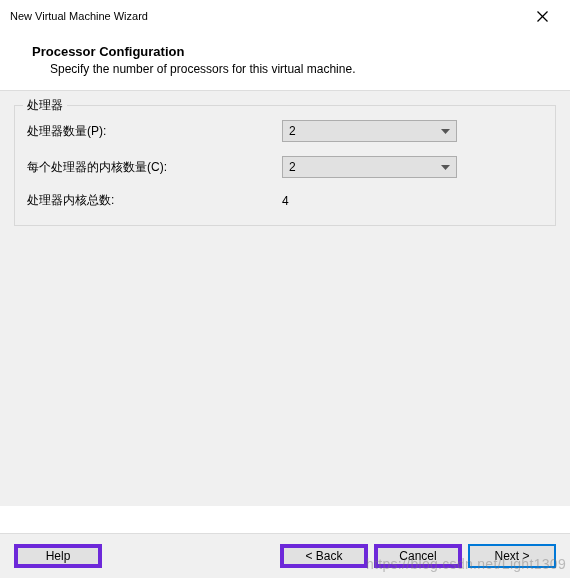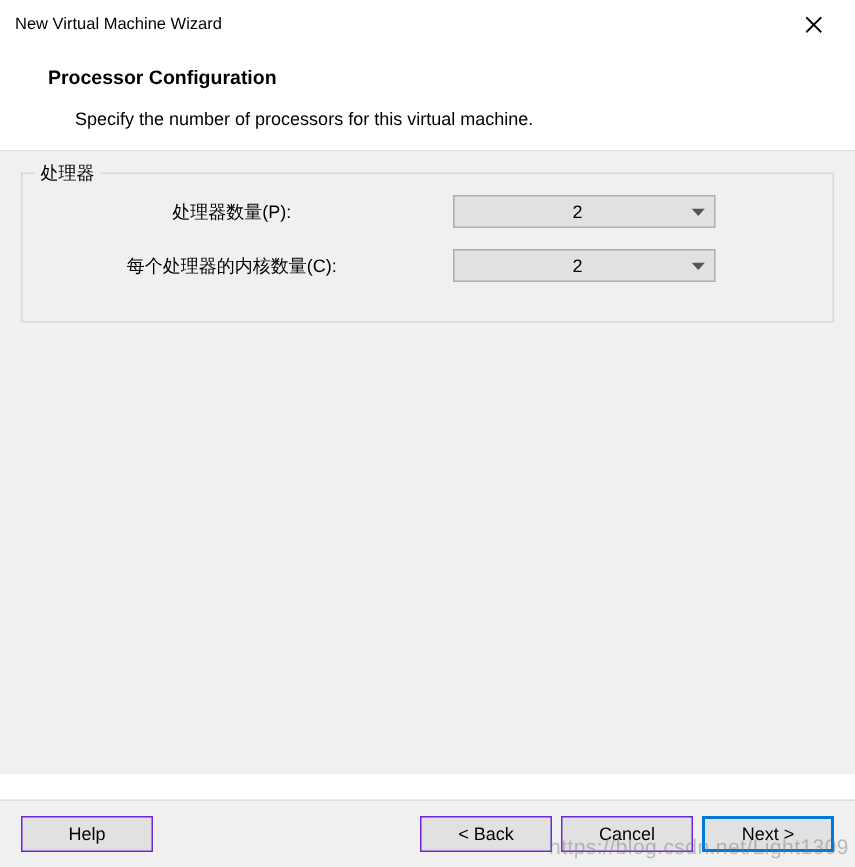--- a/index.html
+++ b/index.html
@@ -41,57 +41,55 @@
       stroke: #000;
       stroke-width: 1.2;
     }
     .header-block {
       padding: 12px 20px 14px 32px;
       background: #fff;
     }
     .header-title {
       font-weight: bold;
       font-size: 13px;
-      margin-bottom: 13px;
+      margin-bottom: 3px;
     }
     .header-subtitle {
       font-size: 12px;
       padding-left: 18px;
     }
     .divider {
       border: none;
       border-top: 1px solid #ddd;
       margin: 0;
     }
     .content {
       background: #f0f0f0;
       padding: 14px 14px 0 14px;
       height: 415px;
       position: relative;
-      text-align: center;
     }
     .fieldset {
       border: 1px solid #d8d8d8;
       background: #f0f0f0;
       padding: 14px 12px 12px 12px;
       position: relative;
     }
     .fieldset-legend {
       position: absolute;
       top: -9px;
       left: 8px;
       background: #f0f0f0;
       padding: 0 4px;
       font-size: 12px;
     }
     .field-row {
       display: flex;
       align-items: center;
       margin-bottom: 14px;
-      gap: 20px;
     }
     .field-label {
       width: 255px;
       font-size: 12px;
     }
     .dropdown {
       width: 175px;
       height: 22px;
       border: 1px solid #adadad;
       background: #e1e1e1;
@@ -121,21 +119,21 @@
       height: 45px;
       border-top: 1px solid #ddd;
       background: #f0f0f0;
       display: flex;
       align-items: center;
       padding: 0 14px;
     }
     .btn {
       height: 24px;
       min-width: 88px;
-      border: 1px solid #6d28d9;
+      border: 4px solid #6d28d9;
       background: #e1e1e1;
       font-size: 12px;
       font-family: inherit;
       cursor: pointer;
       padding: 0 8px;
     }
     .btn-primary {
       border: 2px solid #0078d7;
       background: #e1e1e1;
     }
@@ -192,20 +190,24 @@
     <div class="field-row">
       <span class="field-label">每个处理器的内核数量(C):</span>
       <div class="dropdown">
         <span class="dropdown-value">2</span>
         <span class="dropdown-arrow"><svg viewBox="0 0 9 6">
               <path d="M0 0 L4.5 5 L9 0 Z"></path>
             </svg></span>
       </div>
     </div>
 
+    <div class="field-row" style="margin-bottom:4px;">
+      <span class="field-label">处理器内核总数:</span>
+      <span class="static-value">4</span>
+    </div>
   </div>
 </div>
 
 <div class="footer">
   <button class="btn">Help</button>
   <span class="footer-spacer"></span>
   <button class="btn">&lt; Back</button>
   <button class="btn">Cancel</button>
   <button class="btn btn-primary">Next &gt;</button>
   <span class="watermark">https://blog.csdn.net/Light1309</span>

